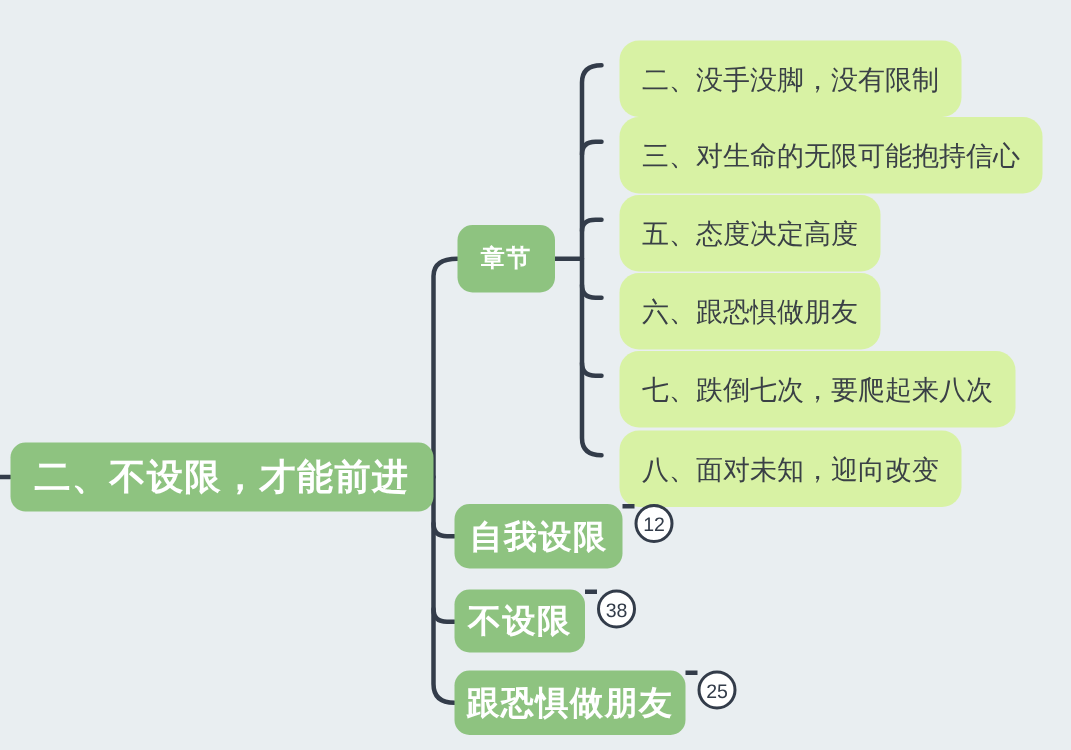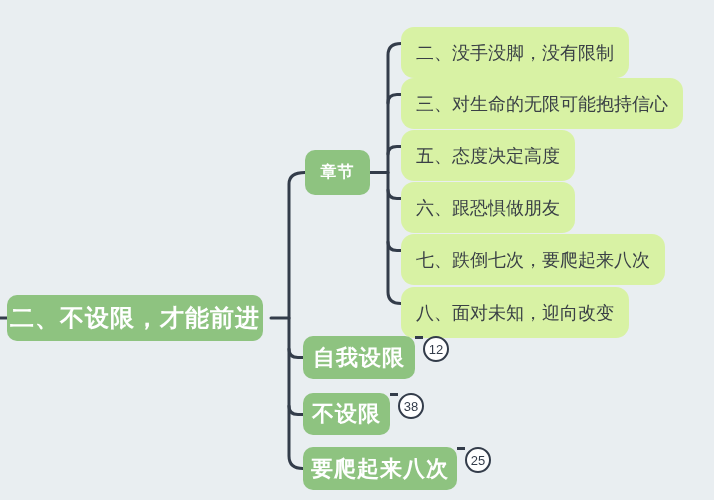--- a/index.html
+++ b/index.html
@@ -35,32 +35,32 @@
     font-weight: bold;
     display: flex;
     align-items: center;
     justify-content: center;
     border-radius: 10px;
     letter-spacing: 1px;
     white-space: nowrap;
   }
   .root-node {
     left: 7px; top: 295px;
-    width: 256px; height: 46px;
+    width: 282px; height: 46px;
     font-size: 24px;
   }
   .chapter-node {
     left: 305px; top: 150px;
     width: 65px; height: 45px;
     font-size: 16px;
   }
   .leaf-node {
     position: absolute;
     z-index: 2;
-    left: 401px;
+    left: 413px;
     height: 51px;
     background: var(--leaf, #d8f2a4);
     color: var(--leaftext, #3a4046);
     font-size: 18px;
     display: flex;
     align-items: center;
     padding: 0 15px;
     border-radius: 13px;
     white-space: nowrap;
   }
@@ -145,18 +145,18 @@
     <div class="count-badge">12</div>
   </div>
 
   <div class="topic-row" style="top:393px;">
     <div class="topic-box" style="width:87px;height:42px;">不设限</div>
     <div class="badge-link"></div>
     <div class="count-badge">38</div>
   </div>
 
   <div class="topic-row" style="top:447px;">
-    <div class="topic-box" style="width:154px;height:43px;">要爬起来八次</div>
+    <div class="topic-box" style="width:154px;height:43px;">跟恐惧做朋友</div>
     <div class="badge-link"></div>
     <div class="count-badge">25</div>
   </div>
 
 </div>
 
 </body></html>

